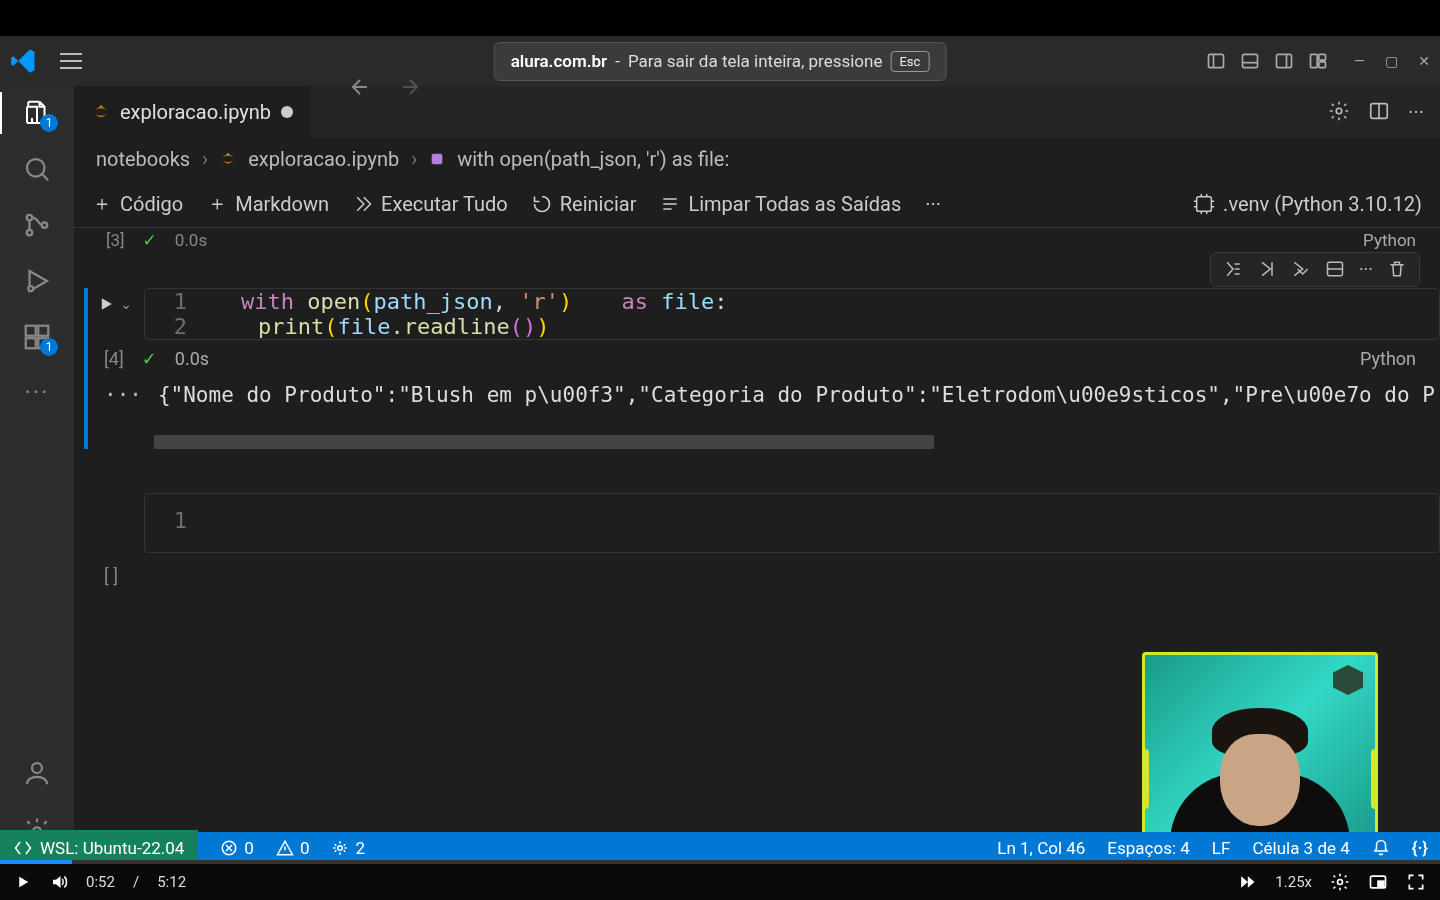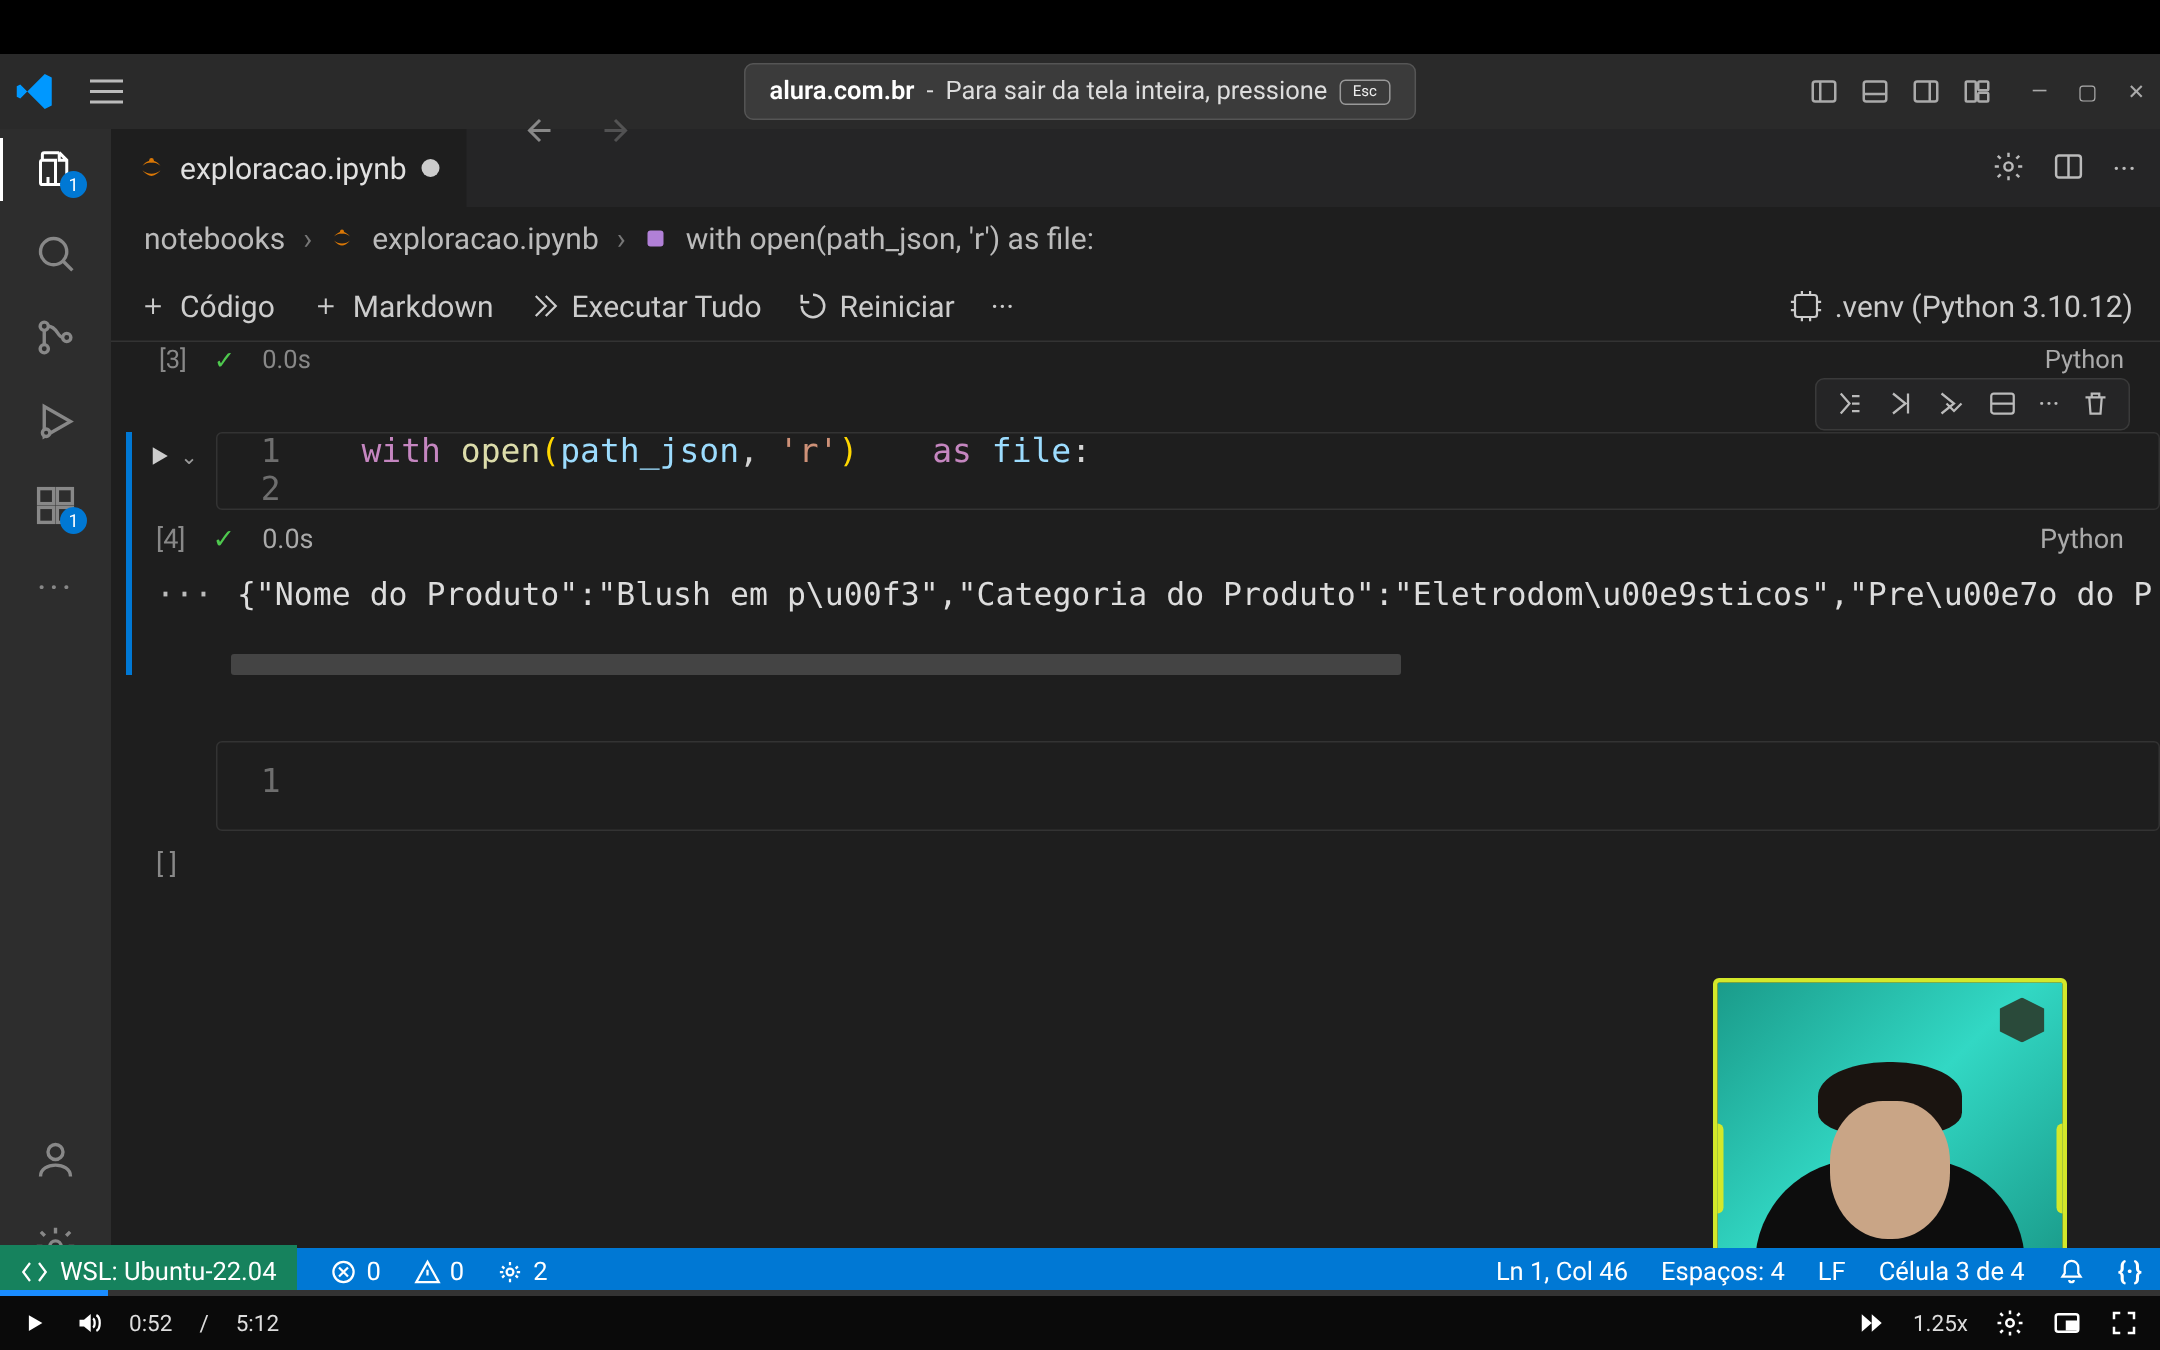--- a/index.html
+++ b/index.html
@@ -7,21 +7,21 @@
   .letterbox-top, .letterbox-bottom { background:#000; width:100%; height:36px; }
   .app { position:absolute; top:36px; left:0; right:0; bottom:36px; background:#0c4a6e; display:flex; flex-direction:column; }
   
   .titlebar { height:50px; background:#2a2a2a; display:flex; align-items:center; padding:0 10px; gap:16px; position:relative; }
   .titlebar .vs-logo { color:#0098ff; }
   .hamburger { display:flex; flex-direction:column; gap:5px; cursor:pointer; padding:6px;}
   .hamburger span { display:block; width:22px; height:2px; background:#bbb; }
   .nav-arrow { color:#888; font-size:22px; padding:4px; }
   .center-overlay { position:absolute; left:50%; transform:translateX(-50%); background:#3b3b3b; border:1px solid #555; border-radius:6px; padding:8px 16px; display:flex; align-items:center; gap:8px; font-size:17px; color:#ddd; white-space:nowrap; }
   .center-overlay b { font-weight:600; color:#fff; }
-  .esc-key { border:1px solid #999; border-radius:4px; padding:2px 8px; font-size:10px; color:#eee; }
+  .esc-key { border:1px solid #999; border-radius:4px; padding:2px 8px; font-size:13px; color:#eee; }
   .layout-icons { margin-left:auto; display:flex; gap:14px; align-items:center; }
   .layout-icons svg { color:#aaa; }
   .win-controls { display:flex; gap:20px; margin-left:10px; color:#aaa; font-size:14px; }
   
   .body-row { flex:1; display:flex; min-height:0; }
   .activitybar { width:74px; background:#2d2d2d; display:flex; flex-direction:column; align-items:center; padding-top:12px; gap:26px; }
   .activitybar .abicon { color:#888; position:relative; }
   .activitybar .abicon.active { color:#fff; }
   .activitybar .abicon.active::before { content:''; position:absolute; left:-23px; top:-6px; bottom:-6px; width:3px; background:#fff; }
   .activitybar .bottom { margin-top:auto; margin-bottom:18px; display:flex; flex-direction:column; gap:28px; align-items:center;}
@@ -281,20 +281,26 @@
               <path d="M5 4l8 8-8 8m8-16l8 8-8 8"></path>
             </svg>
           <span>Executar Tudo</span>
         </div>
         <div class="tb">
           <svg width="20" height="20" viewBox="0 0 24 24" fill="none" stroke="currentColor" stroke-width="2">
               <path d="M3 12a9 9 0 109-9M3 3v6h6"></path>
             </svg>
           <span>Reiniciar</span>
         </div>
+        <div class="tb">
+          <svg width="20" height="20" viewBox="0 0 24 24" fill="none" stroke="currentColor" stroke-width="2">
+              <path d="M4 6h16M4 12h16M4 18h10"></path>
+            </svg>
+          <span>Limpar Todas as Saídas</span>
+        </div>
         <div class="tb" style="font-size:20px;">···</div>
         <div class="kernel">
           <svg width="22" height="22" viewBox="0 0 24 24" fill="none" stroke="currentColor" stroke-width="1.6">
               <rect x="4" y="4" width="16" height="16" rx="2"></rect>
               <path d="M9 20v3m6-3v3M9 1v3m6-3v3M1 9h3m-3 6h3m16-6h3m-3 6h3"></path>
             </svg>
           <span>.venv (Python 3.10.12)</span>
         </div>
       </div>
 
@@ -349,20 +355,21 @@
               </span>
               <span style="color:#999; font-size:14px;">⌄</span>
             </div>
             <div class="code-area">
               <div class="code-line">
                 <span class="ln">1</span>
                 <span class="code"><span class="kw">with</span> <span class="fn">open</span><span class="pn">(</span><span class="var">path_json</span><span class="op">, </span><span class="str">'r'</span><span class="pn">)</span><span class="kw"> as </span><span class="var">file</span><span class="op">:</span></span>
               </div>
               <div class="code-line">
                 <span class="ln">2</span>
+                <span class="code"><span>    </span><span class="fn">print</span><span class="pn">(</span><span class="var">file</span><span class="op">.</span><span class="fn">readline</span><span class="pn2">(</span><span class="pn2">)</span><span class="pn">)</span></span>
               </div>
             </div>
           </div>
 
           <div class="cell-meta">
             <span class="exec">[4]</span>
             <span class="check">✓</span>
             <span>0.0s</span>
             <span class="lang">Python</span>
           </div>

